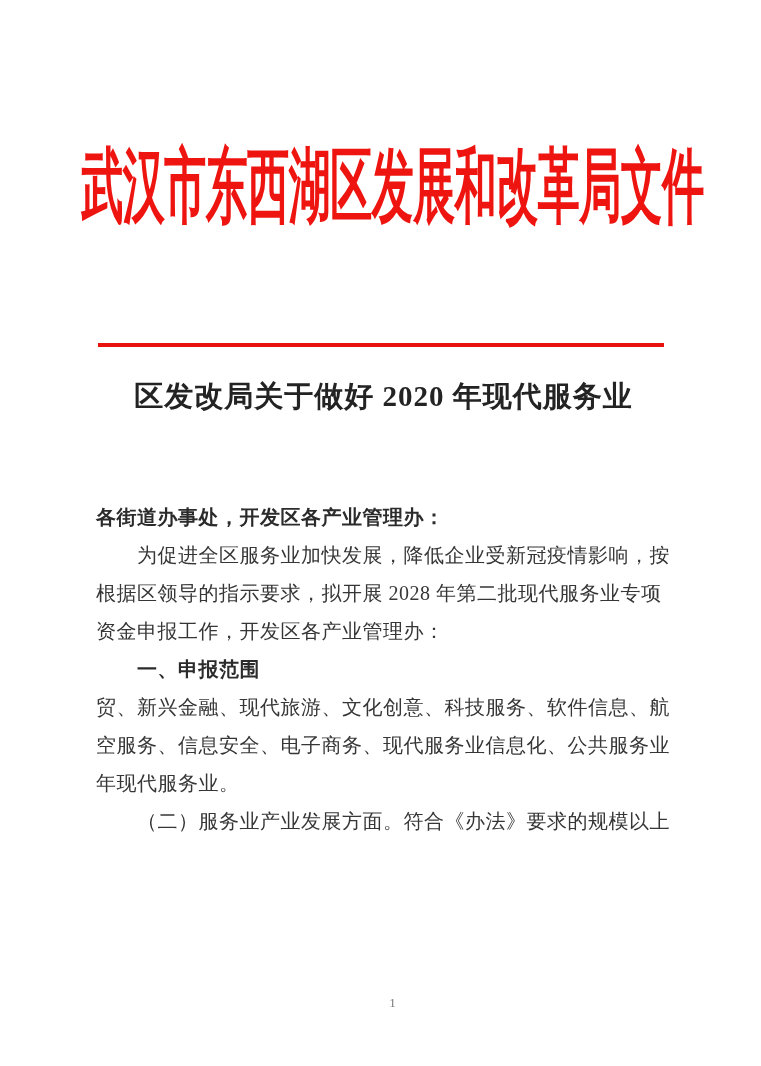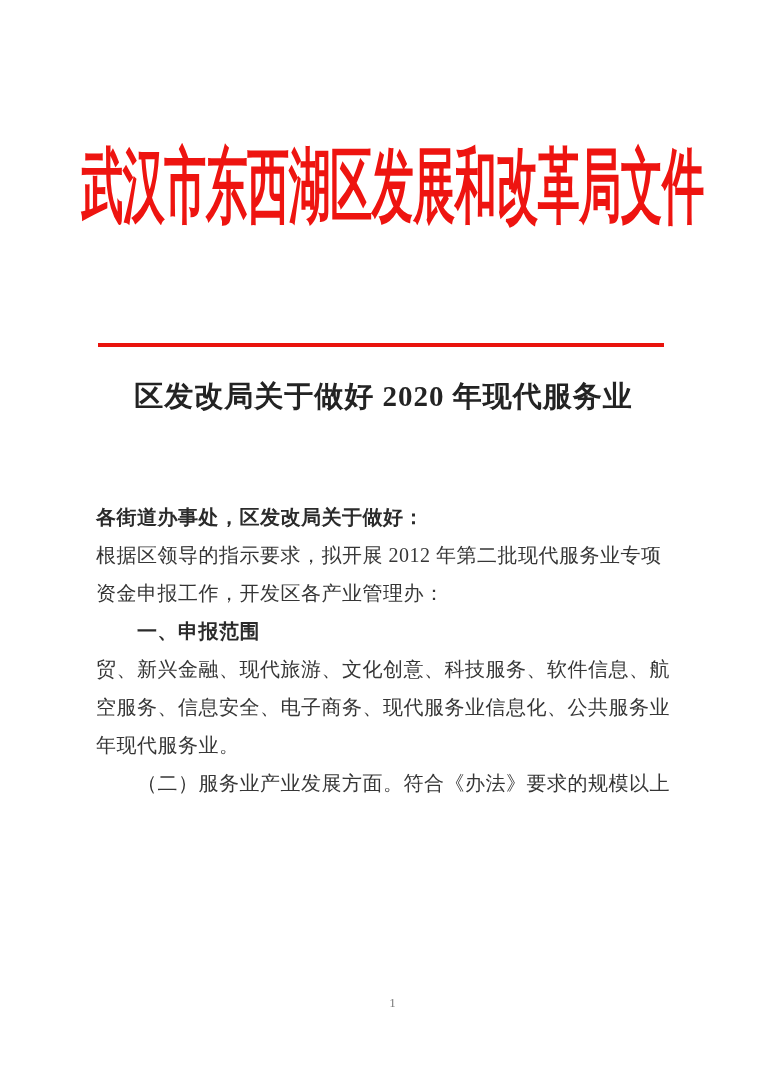--- a/index.html
+++ b/index.html
@@ -108,22 +108,23 @@
   </div>
 
 
   <div class="red-rule" style="background-color: rgb(233, 19, 13);"></div>
 
   <div class="doc-title">
     <div>区发改局关于做好 2020 年现代服务业</div>
   </div>
 
   <div class="body-text">
-    <div class="line bold">各街道办事处，区发改局关于做好：</div>
-    <div class="line">根据区领导的指示要求，拟开展 2012 年第二批现代服务业专项</div>
+    <div class="line bold">各街道办事处，开发区各产业管理办：</div>
+    <div class="line">　　为促进全区服务业加快发展，降低企业受新冠疫情影响，按</div>
+    <div class="line">根据区领导的指示要求，拟开展 2028 年第二批现代服务业专项</div>
     <div class="line">资金申报工作，开发区各产业管理办：</div>
     <div class="line bold">　　一、申报范围</div>
     <div class="line">贸、新兴金融、现代旅游、文化创意、科技服务、软件信息、航</div>
     <div class="line">空服务、信息安全、电子商务、现代服务业信息化、公共服务业</div>
     <div class="line">年现代服务业。</div>
     <div class="line">　　（二）服务业产业发展方面。符合《办法》要求的规模以上</div>
   </div>
 
   <div class="page-number">1</div>
 

